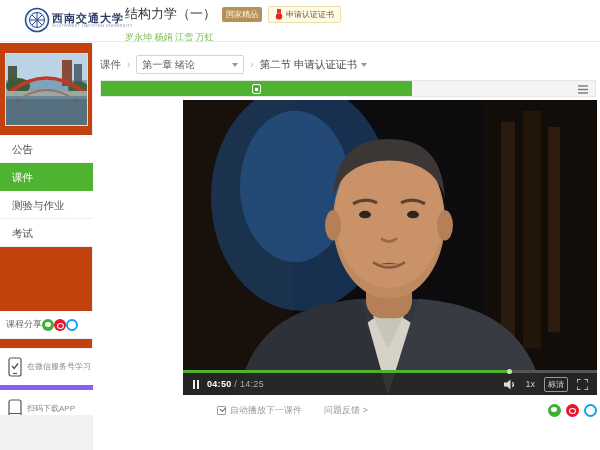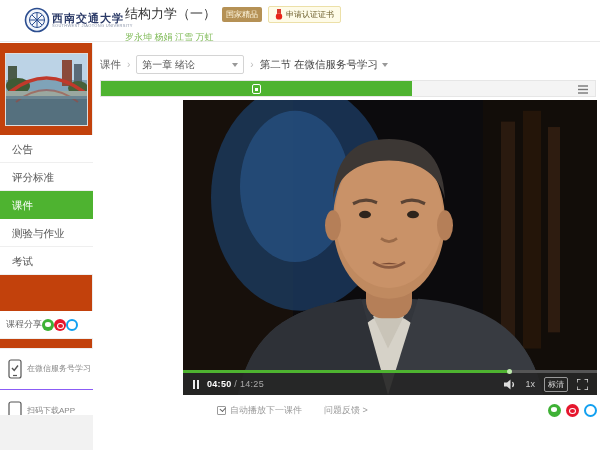--- a/index.html
+++ b/index.html
@@ -40,21 +40,21 @@
   .circle-ic { width:12px; height:12px; border-radius:50%; display:inline-block;
     position:relative; cursor:pointer; flex:0 0 auto; }
   .ic-wechat { background:#3eb135; }
   .ic-wechat::after { content:""; position:absolute; left:3px; top:3.5px; width:6px;
     height:4.5px; background:#fff; border-radius:50% 50% 45% 45%; }
   .ic-weibo { background:#e6162d; }
   .ic-weibo::after { content:""; position:absolute; left:3px; top:4px; width:5px;
     height:4px; border:1px solid #fff; border-radius:50%; }
   .ic-qq { background:#fff; border:2.5px solid #12a0f0; }
   .side-card { position:absolute; left:0; width:93px; height:42px; background:#fff;
-    border-bottom:1px solid #8b5cf6; border-top:1px solid #efefef;
+    border-bottom:5px solid #8b5cf6; border-top:1px solid #efefef;
     display:flex; align-items:center; gap:5px; padding-left:8px; cursor:pointer; }
   .side-card .card-label { font-size:8px; color:#888; line-height:1.2; }
   .side-bottom { position:absolute; left:0; top:372px; width:93px; height:78px;
     background:#f2f2f2; }
 
   
   .crumbs { position:absolute; left:100px; top:55px; display:flex;
     align-items:center; gap:6px; }
   .crumb-root { font-size:10.5px; color:#666; cursor:pointer; }
   .crumb-sep { font-size:10px; color:#bbb; }
@@ -156,21 +156,20 @@
         <ellipse cx="72" cy="34" rx="10" ry="7" fill="#46613a"></ellipse>
         <path d="M4 38 Q40 10 78 38" fill="none" stroke="#c0392b" stroke-width="3.5"></path>
         <rect x="0" y="37" width="81" height="5" fill="#9aa8a0"></rect>
         <rect y="42" width="81" height="29" fill="#55707e"></rect>
         <path d="M10 48 Q40 24 72 48" fill="none" stroke="#a34436" stroke-width="2" opacity=".55"></path>
         <rect x="0" y="42" width="81" height="3" fill="#6b8592"></rect>
       </svg>
     </div>
     <div class="menu">
       <div class="menu-item">公告</div>
-      <div class="menu-item">评分标准</div>
       <div class="menu-item active">课件</div>
       <div class="menu-item">测验与作业</div>
       <div class="menu-item">考试</div>
     </div>
     <div class="share-row">
       <span class="share-label">课程分享</span>
       <span class="circle-ic ic-wechat"></span>
       <span class="circle-ic ic-weibo"></span>
       <span class="circle-ic ic-qq"></span>
     </div>
@@ -197,21 +196,21 @@
 
   <div class="crumbs">
     <span class="crumb-root">课件</span>
     <span class="crumb-sep">›</span>
     <span class="chapter-select">
       <span>第一章 绪论</span>
       <span class="caret-down"></span>
     </span>
     <span class="crumb-sep">›</span>
     <span class="section-crumb">
-      <span>第二节 在微信服务号学习</span>
+      <span>第二节 申请认证证书</span>
       <span class="caret-down"></span>
     </span>
   </div>
 
   <div class="unit-bar">
     <div class="unit-fill" style="width: 63%;">
       <span class="unit-video-ic"></span>
     </div>
     <svg class="glyph unit-list-ic" width="10" height="9" viewBox="0 0 10 9">
       <line x1="0" y1="1" x2="10" y2="1" stroke="#777" stroke-width="1.4"></line>

